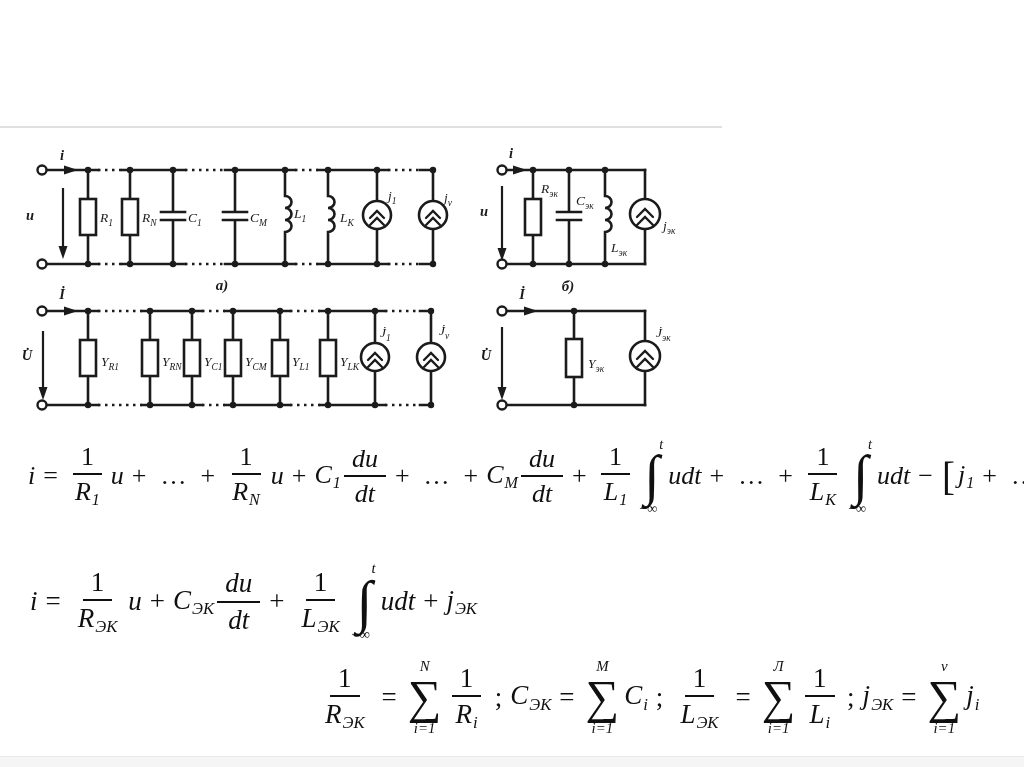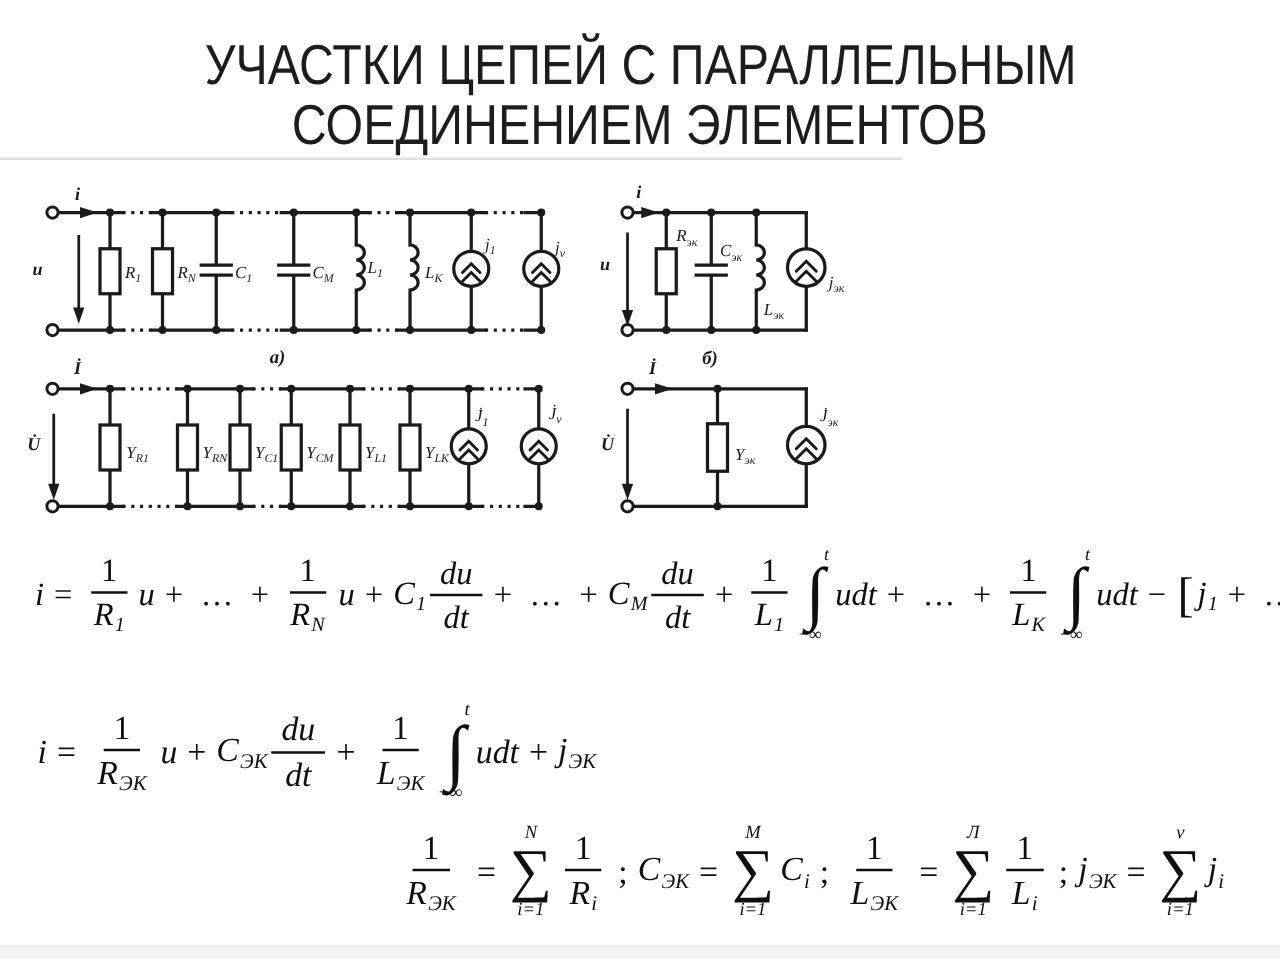--- a/index.html
+++ b/index.html
@@ -54,24 +54,20 @@
   .mt-lim{font-size:55%;font-style:normal;line-height:1.15;}
   .mt-lim-it{font-style:italic;}
   .mt-lim-up{font-style:italic;margin-left:18px;}
   .mt-lim-lo{margin-left:-8px;}
 </style>
 </head>
 <body>
 
 <div class="slide">
 
-  <div class="title">
-    <span class="tline">УЧАСТКИ ЦЕПЕЙ С ПАРАЛЛЕЛЬНЫМ</span><br>
-    <span class="tline">СОЕДИНЕНИЕМ ЭЛЕМЕНТОВ</span>
-  </div>
   <div class="title-rule"></div>
 
   <svg class="scan" width="1024" height="767" viewBox="0 0 1024 767" xmlns="http://www.w3.org/2000/svg">
 
     <g>
       <path class="w" d="M47 170H98 M122 170H185 M225 170H295 M318 170H388 M420 170H433 M47 264H98 M122 264H185 M225 264H295 M318 264H388 M420 264H433"></path>
       <path class="wd" d="M98 170H122 M185 170H225 M295 170H318 M388 170H420 M98 264H122 M185 264H225 M295 264H318 M388 264H420"></path>
       <circle class="term" cx="42" cy="170" r="4.5"></circle>
       <circle class="term" cx="42" cy="264" r="4.5"></circle>
       <polygon class="ah" points="64,165.5 78,170 64,174.5"></polygon>

